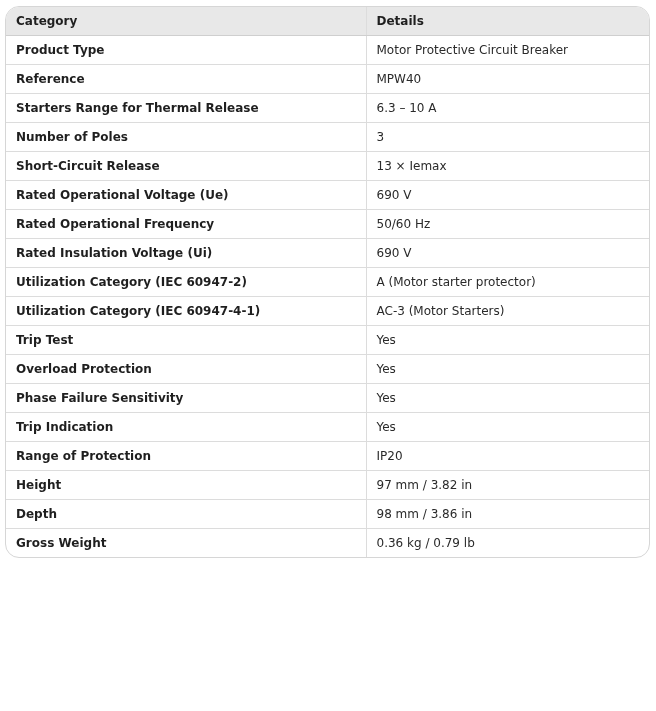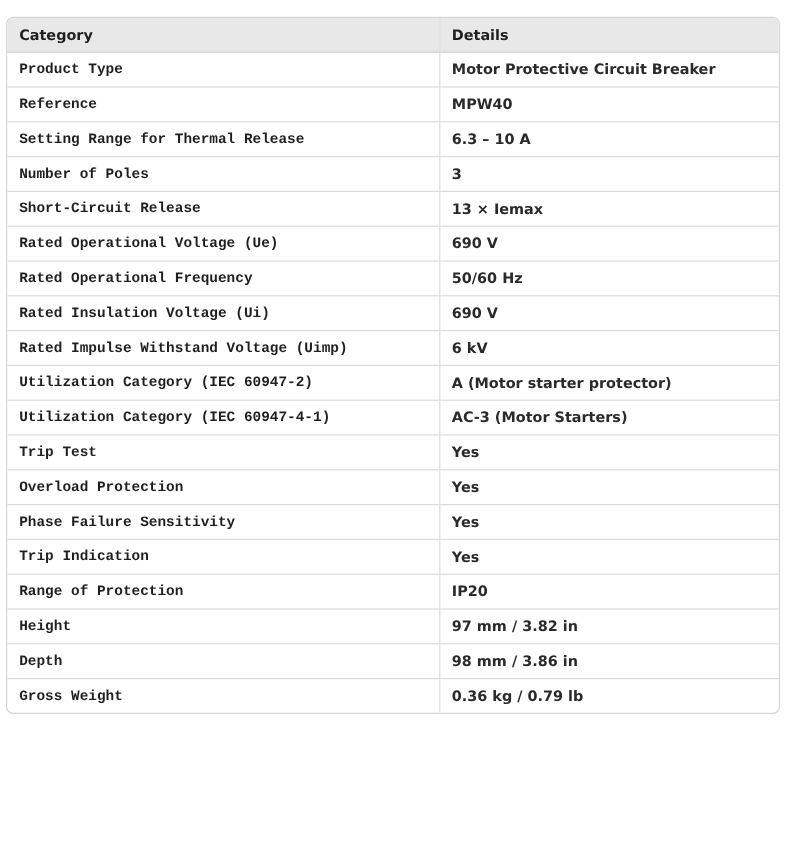--- a/index.html
+++ b/index.html
@@ -1,32 +1,32 @@
 <!DOCTYPE html>
 <html><head>
 <meta charset="utf-8">
 <style>
   html, body { margin: 0; padding: 0; background: #ffffff; }
   body { width: 656px; height: 711px; position: relative; font-family: "DejaVu Sans", "Liberation Sans", sans-serif; }
   .table-wrap {
-    position: absolute; left: 5px; top: 14px; width: 643px;
-    border: 1px solid #d6d6d6; border-radius: 6px; overflow: hidden; background: #fff;
+    position: absolute; left: 5px; top: 6px; width: 643px;
+    border: 1px solid #d6d6d6; border-radius: 14px; overflow: hidden; background: #fff;
   }
   table { border-collapse: collapse; width: 100%; table-layout: fixed; }
   col.c1 { width: 360px; }
   col.c2 { width: 283px; }
   th, td {
     height: 28px; padding: 0 0 0 10px; text-align: left; vertical-align: middle;
     font-size: 12px; color: #1f1f1f; border-bottom: 1px solid #dcdcdc;
     white-space: nowrap; overflow: hidden;
   }
   th { background: #e8e8e8; font-weight: bold; border-bottom: 1px solid #cfcfcf; }
-  td:first-child { font-weight: bold; font-family: Liberation Mono, monospace; }
+  td:first-child { font-weight: bold; }
   th:first-child, td:first-child { border-right: 1px solid #dcdcdc; }
-  td:last-child { font-weight: bold; color: #2a2a2a; }
+  td:last-child { font-weight: normal; color: #2a2a2a; }
   tr:last-child td { border-bottom: none; }
 </style>
 </head>
 <body>
 
 <div class="table-wrap">
   <table>
     <colgroup>
         <col class="c1">
         <col class="c2">
@@ -40,21 +40,21 @@
     <tbody id="rows">
         <tr>
           <td>Product Type</td>
           <td>Motor Protective Circuit Breaker</td>
         </tr>
         <tr>
           <td>Reference</td>
           <td>MPW40</td>
         </tr>
         <tr>
-          <td>Setting Range for Thermal Release</td>
+          <td>Starters Range for Thermal Release</td>
           <td>6.3 – 10 A</td>
         </tr>
         <tr>
           <td>Number of Poles</td>
           <td>3</td>
         </tr>
         <tr>
           <td>Short-Circuit Release</td>
           <td>13 × Iemax</td>
         </tr>
@@ -62,24 +62,20 @@
           <td>Rated Operational Voltage (Ue)</td>
           <td>690 V</td>
         </tr>
         <tr>
           <td>Rated Operational Frequency</td>
           <td>50/60 Hz</td>
         </tr>
         <tr>
           <td>Rated Insulation Voltage (Ui)</td>
           <td>690 V</td>
-        </tr>
-        <tr>
-          <td>Rated Impulse Withstand Voltage (Uimp)</td>
-          <td>6 kV</td>
         </tr>
         <tr>
           <td>Utilization Category (IEC 60947-2)</td>
           <td>A (Motor starter protector)</td>
         </tr>
         <tr>
           <td>Utilization Category (IEC 60947-4-1)</td>
           <td>AC-3 (Motor Starters)</td>
         </tr>
         <tr>

